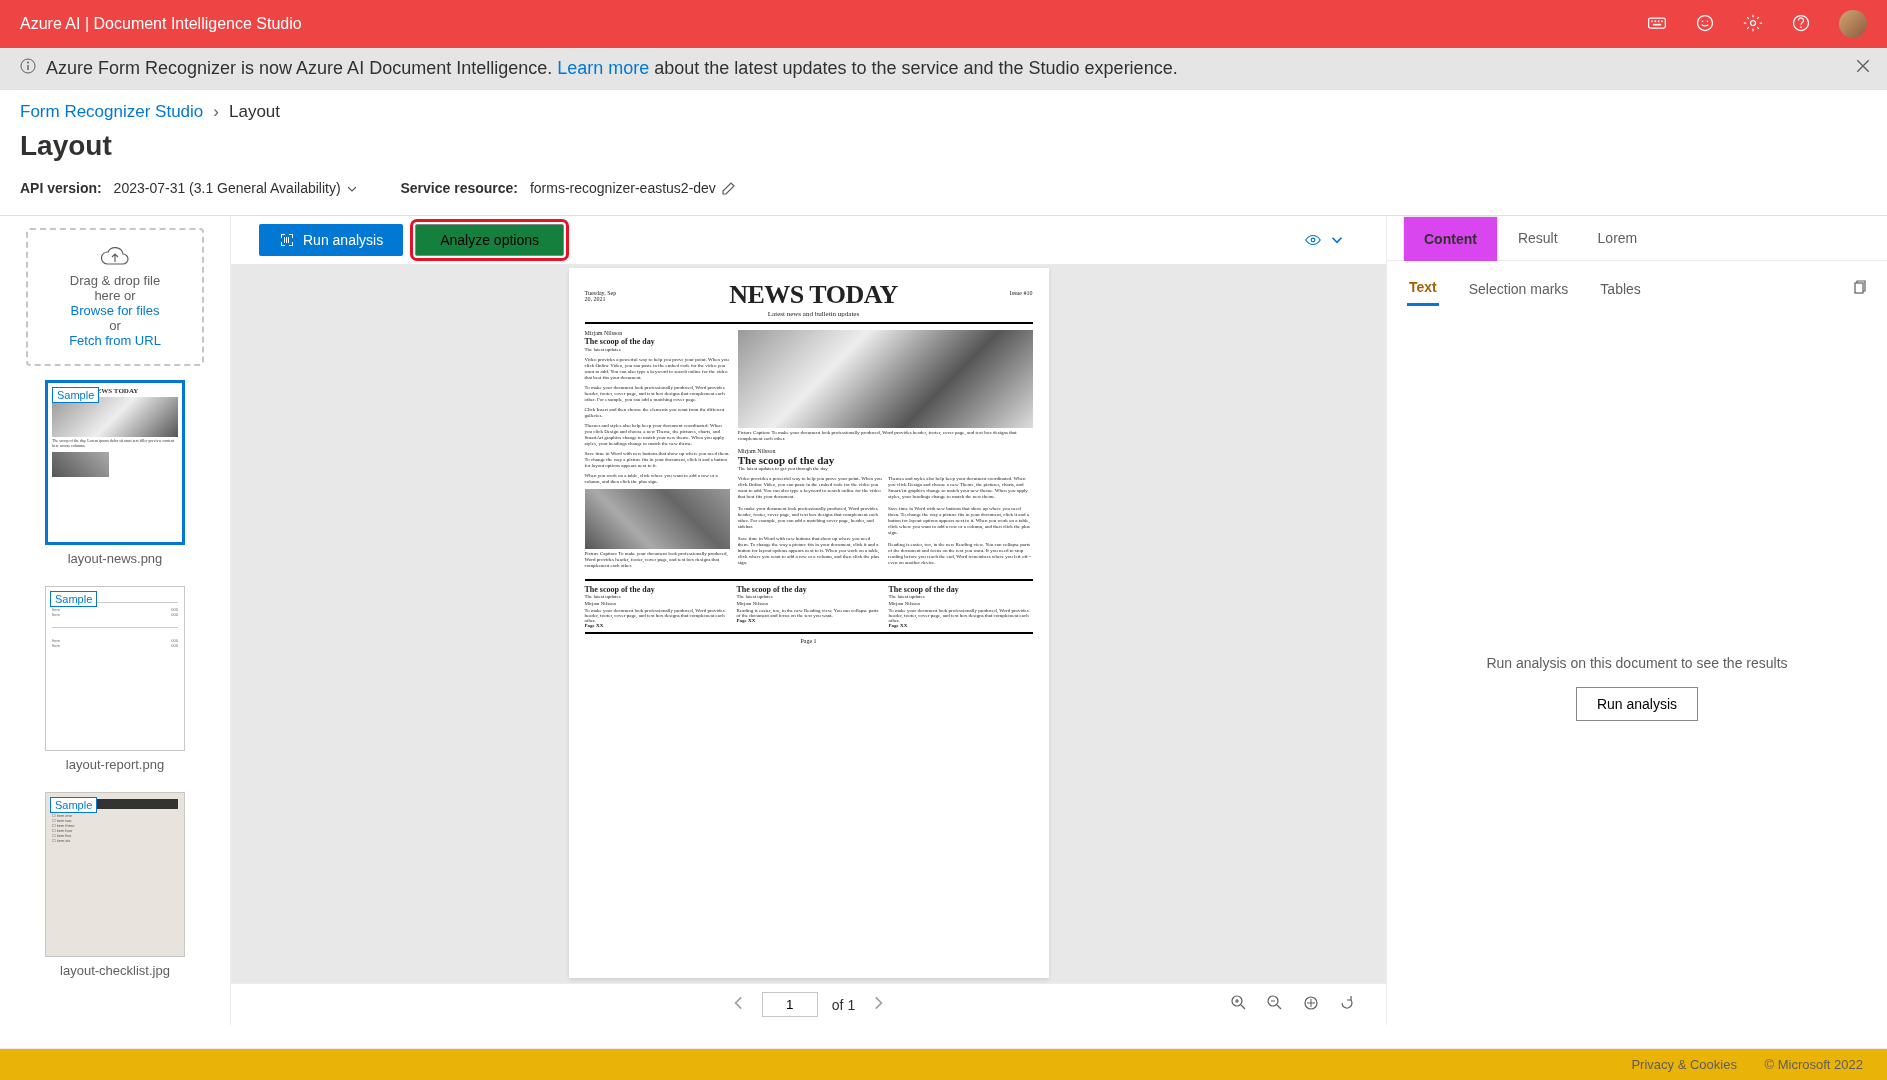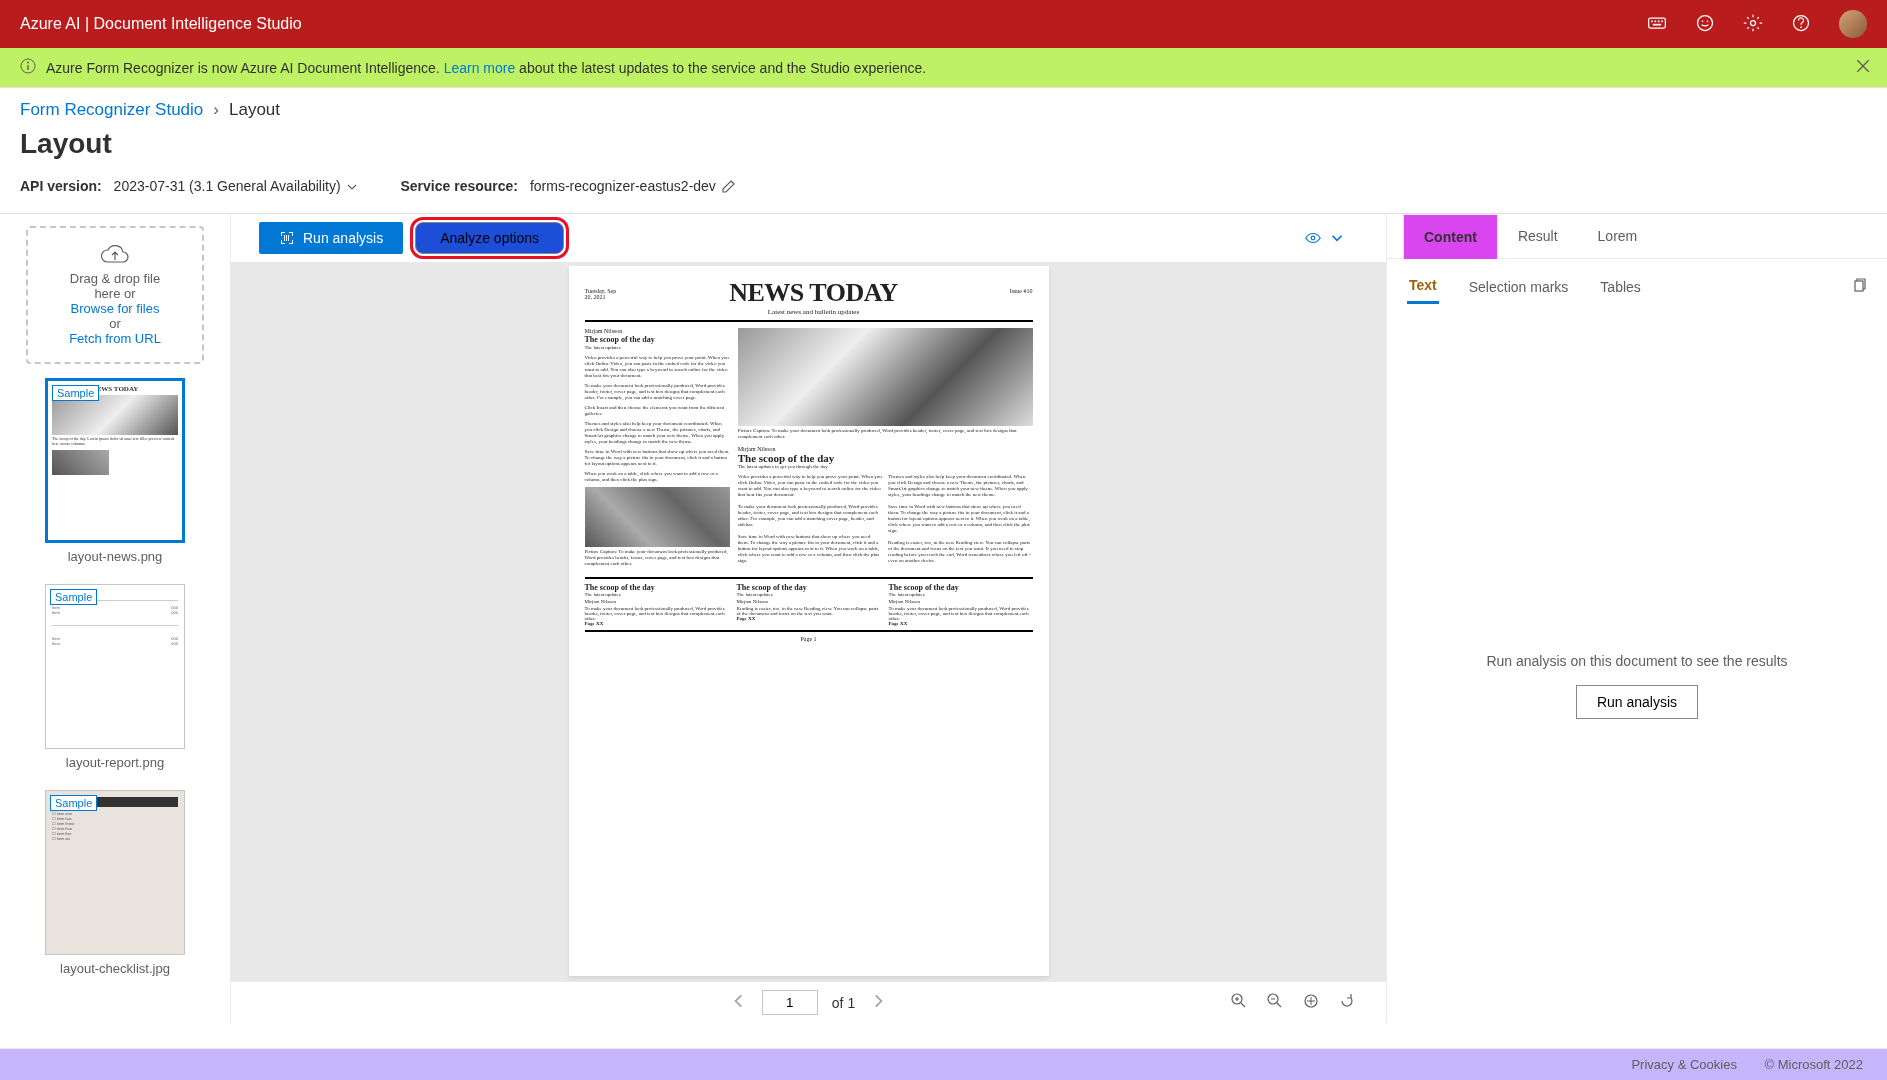--- a/index.html
+++ b/index.html
@@ -1,24 +1,24 @@
 <!DOCTYPE html>
 <html><head>
 <meta charset="utf-8">
 <style>
 * { box-sizing: border-box; margin: 0; padding: 0; }
 body { font-family: "Segoe UI", sans-serif; font-size: 14px; color: #323130; background: #fff; overflow: hidden; }
 
-.header-bar { background: #b91c1c; color: #fff; height: 48px; display: flex; align-items: center; padding: 0 20px; justify-content: space-between; }
+.header-bar { background: #ef4444; color: #fff; height: 48px; display: flex; align-items: center; padding: 0 20px; justify-content: space-between; }
 .header-title { font-size: 16px; font-weight: 400; }
 .header-icons { display: flex; align-items: center; gap: 28px; }
 .header-icons svg { width: 20px; height: 20px; fill: #fff; cursor: pointer; }
 .avatar { width: 28px; height: 28px; border-radius: 50%; background: linear-gradient(135deg,#d4a574,#8b5a3c); }
 
-.notice-bar { background: #bef264; border-bottom: 1px solid #e1dfdd; padding: 10px 20px; display: flex; align-items: center; gap: 10px; font-size: 14px; color: #323130; position: relative; }
+.notice-bar { background: #e5e5e5; border-bottom: 1px solid #e1dfdd; padding: 10px 20px; display: flex; align-items: center; gap: 10px; font-size: 18px; color: #323130; position: relative; }
 .notice-bar svg { width: 16px; height: 16px; }
 .notice-bar a { color: #0078d4; text-decoration: none; }
 .notice-close { position: absolute; right: 16px; cursor: pointer; }
 
 .breadcrumb { padding: 12px 20px 4px; display: flex; align-items: center; gap: 10px; font-size: 17px; }
 .breadcrumb a { color: #0078d4; text-decoration: none; }
 .breadcrumb .sep { color: #605e5c; }
 
 .page-title { font-size: 28px; font-weight: 600; padding: 4px 20px 18px; }
 
@@ -35,21 +35,21 @@
 
 .thumb { margin-top: 14px; position: relative; }
 .thumb-img { width: 140px; height: 165px; border: 1px solid #c8c6c4; background: #fff; margin: 0 auto; cursor: pointer; position: relative; overflow: hidden; }
 .thumb-img.selected { border: 3px solid #0078d4; }
 .sample-tag { position: absolute; top: 4px; left: 4px; background: #fff; border: 1px solid #0078d4; color: #0078d4; font-size: 11px; padding: 1px 4px; }
 .thumb-label { text-align: center; font-size: 13px; padding: 6px 0; color: #605e5c; }
 
 .center-panel { flex: 1; display: flex; flex-direction: column; background: #fff; border-left: 1px solid #edebe9; border-right: 1px solid #edebe9; }
 .toolbar-row { display: flex; align-items: center; padding: 8px 28px; gap: 12px; position: relative; }
 .btn-primary { background: #0078d4; color: #fff; border: none; padding: 8px 20px; font-size: 14px; display: flex; align-items: center; gap: 8px; cursor: pointer; border-radius: 2px; }
-.btn-secondary { background: #1d4ed8; border: 1px solid #8a8886; padding: 7px 24px; font-size: 14px; cursor: pointer; border-radius: 8px; }
+.btn-secondary { background: #15803d; border: 1px solid #8a8886; padding: 7px 24px; font-size: 14px; cursor: pointer; border-radius: 2px; }
 .highlight-red { outline: 3px solid #e81123; outline-offset: 2px; }
 .toolbar-eye { position: absolute; right: 40px; display: flex; gap: 6px; color: #0078d4; }
 
 .viewer { flex: 1; background: #e8e8e8; display: flex; justify-content: center; align-items: flex-start; overflow: auto; padding: 4px 0 0; }
 .doc-page { background: #fff; width: 480px; height: 710px; box-shadow: 0 2px 4px rgba(0,0,0,0.1); padding: 12px 16px; position: relative; font-family: Georgia, serif; color: #222; }
 
 .viewer-footer { display: flex; align-items: center; justify-content: center; padding: 8px 20px; gap: 14px; position: relative; border-top: 1px solid #edebe9; }
 .page-input { width: 56px; text-align: center; border: 1px solid #c8c6c4; padding: 4px; }
 .viewer-footer .tools { position: absolute; right: 30px; display: flex; gap: 18px; }
 .viewer-footer svg, .toolbar-eye svg { width: 18px; height: 18px; cursor: pointer; }
@@ -58,21 +58,21 @@
 .result-tabs { display: flex; padding: 0 16px; border-bottom: 1px solid #edebe9; }
 .result-tab { padding: 14px 20px; font-size: 14px; cursor: pointer; color: #605e5c; }
 .result-tab.active { font-weight: 600; color: #323130; background: #d946ef; border: 1px solid #edebe9; border-bottom: none; margin-bottom: -1px; }
 .sub-tabs { display: flex; padding: 10px 20px 0; gap: 28px; align-items: center; }
 .sub-tab { padding: 8px 2px; font-size: 14px; cursor: pointer; color: #605e5c; }
 .sub-tab.active { color: #a16207; border-bottom: 3px solid #0078d4; font-weight: 600; }
 .right-body { flex: 1; display: flex; flex-direction: column; justify-content: center; align-items: center; gap: 16px; }
 .right-body .msg { color: #605e5c; font-size: 14px; margin-top: 44px; }
 .btn-outline { border: 1px solid #8a8886; background: #fff; padding: 8px 20px; font-size: 14px; cursor: pointer; }
 
-.footer { position: fixed; bottom: 0; right: 0; left: 0; border-top: 1px solid #edebe9; padding: 8px 24px; text-align: right; font-size: 13px; color: #605e5c; background: #c4b5fd; }
+.footer { position: fixed; bottom: 0; right: 0; left: 0; border-top: 1px solid #edebe9; padding: 8px 24px; text-align: right; font-size: 13px; color: #605e5c; background: #eab308; }
 .footer a { color: #605e5c; text-decoration: none; margin-right: 24px; }
 
 
 .np-head { display: flex; border-bottom: 2px solid #000; padding-bottom: 4px; }
 .np-date { font-size: 6px; width: 40px; padding-top: 10px; }
 .np-title { flex: 1; text-align: center; }
 .np-title h1 { font-size: 26px; font-weight: 900; letter-spacing: -0.5px; }
 .np-title .sub { font-size: 7px; }
 .np-issue { font-size: 6px; width: 30px; text-align: right; padding-top: 10px; }
 .np-body { display: flex; gap: 8px; margin-top: 6px; }

